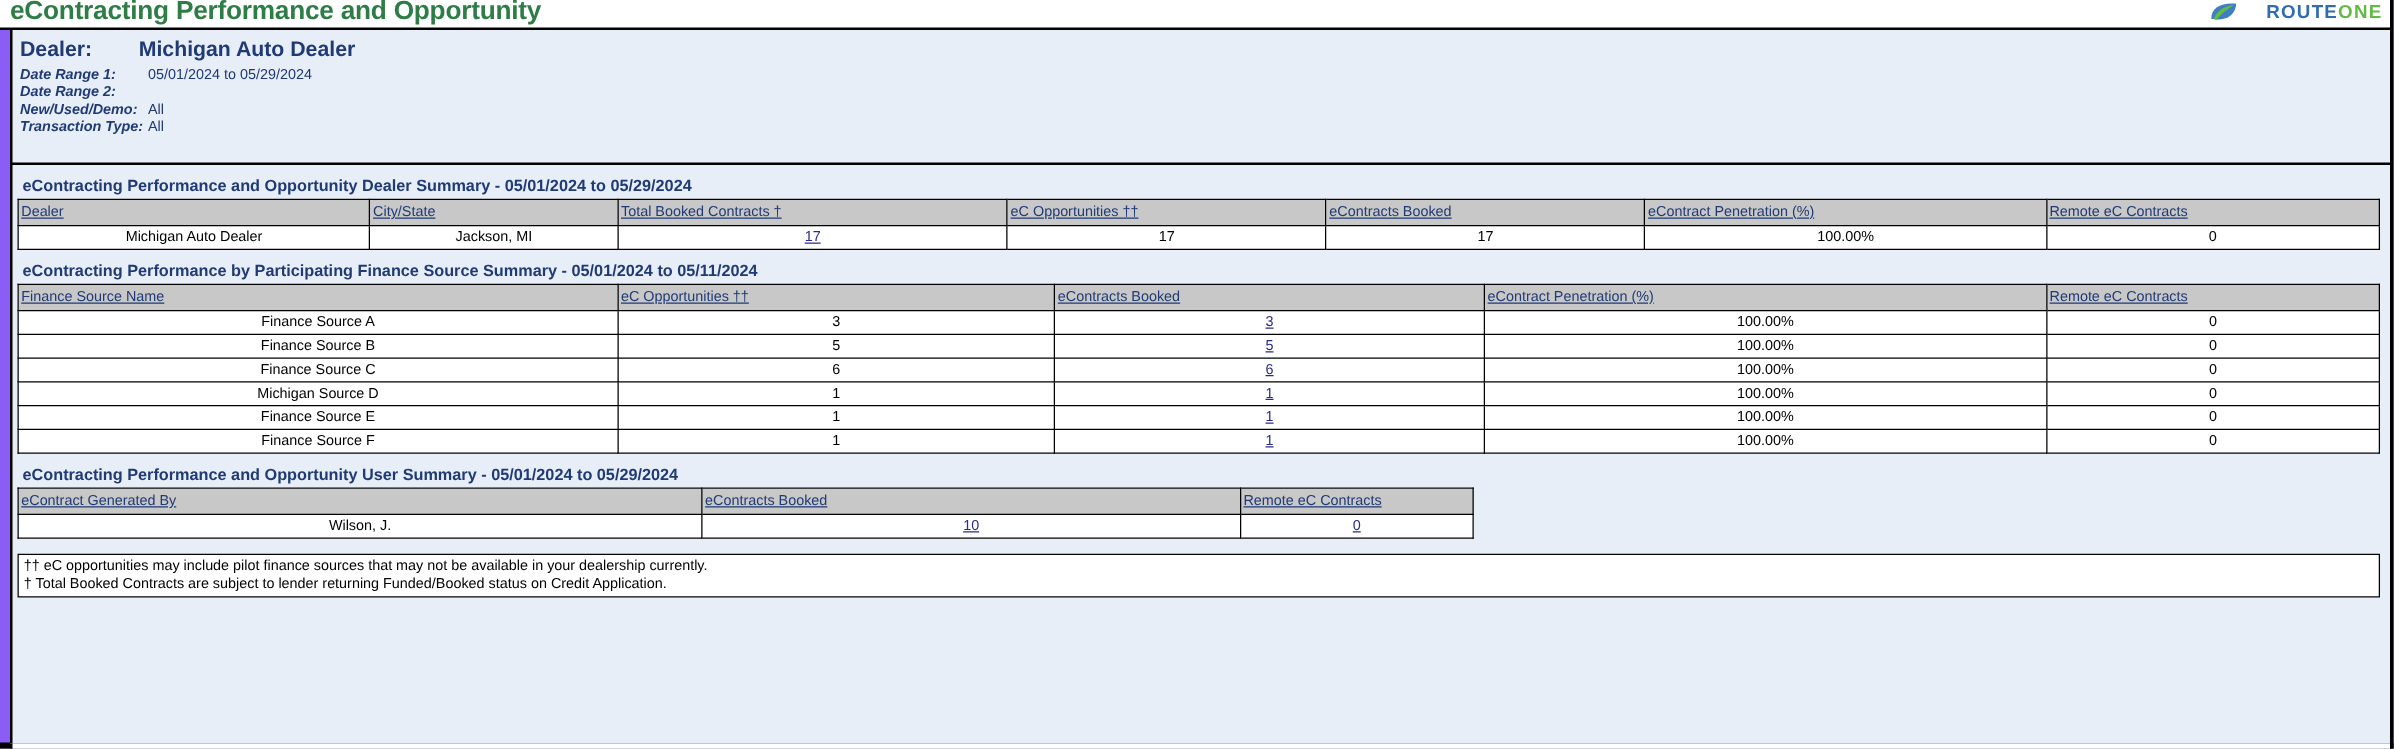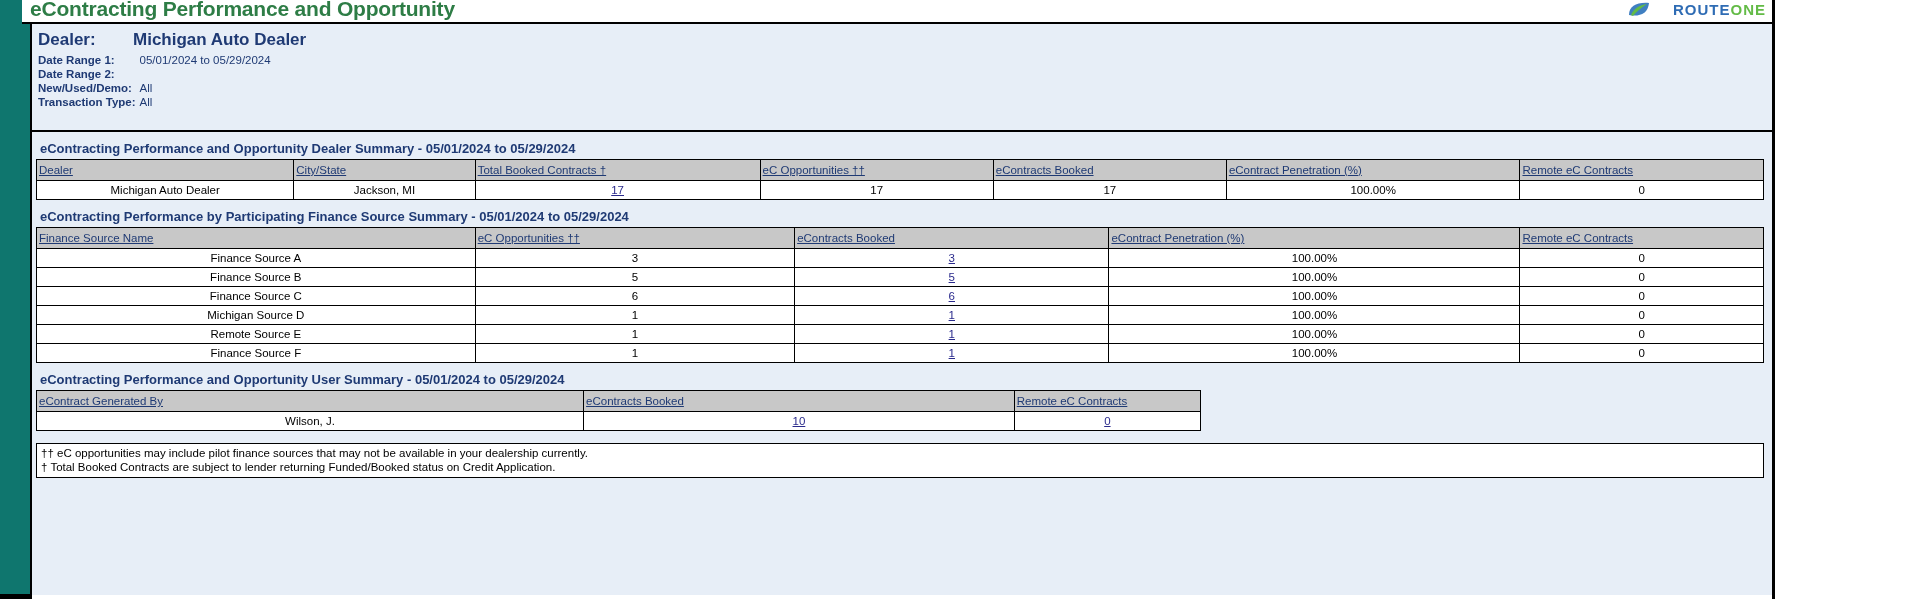--- a/index.html
+++ b/index.html
@@ -13,27 +13,26 @@
     height: 599px;
     font-family: "Liberation Sans", sans-serif;
     font-size: 12px;
     color: #000000;
     overflow: hidden;
   }
 
   
   .page {
     position: relative;
-    width: 1775px;
+    width: 1915px;
     height: 599px;
     box-sizing: border-box;
     border-right: 3px solid #000;
     border-bottom: 5px solid #000;
-    background: #0f766e;
-    padding-left: 22px;
+    background: #8b5cf6;
   }
 
   
   .topbar {
     position: relative;
     height: 22px;
     background: #ffffff;
     border-bottom: 2px solid #000;
   }
   .app-title {
@@ -89,20 +88,21 @@
     margin-top: 3px;
     border-collapse: collapse;
     font-size: 11.5px;
   }
   .crit-table td { padding: 1px 0; vertical-align: top; }
   .crit-label {
     width: 95px;
     font-weight: bold;
     color: #1f3a74;
     white-space: nowrap;
+    font-style: italic;
   }
   .crit-value {
     color: #1f3a74;
     padding-left: 4px !important;
     white-space: nowrap;
   }
 
   .runbox {
     position: absolute;
     right: 490px;
@@ -316,21 +316,21 @@
             <td>17</td>
             <td>17</td>
             <td>100.00%</td>
             <td>0</td>
           </tr>
         </tbody>
       </table>
     </div>
 
     <div class="section">
-      <div class="section-title">eContracting Performance by Participating Finance Source Summary - 05/01/2024 to 05/29/2024</div>
+      <div class="section-title">eContracting Performance by Participating Finance Source Summary - 05/01/2024 to 05/11/2024</div>
       <table class="report">
         <colgroup>
           <col style="width:25.4%">
             <col style="width:18.5%">
             <col style="width:18.2%">
           <col style="width:23.8%">
             <col style="width:14.1%">
         </colgroup>
         <thead>
           <tr>
@@ -364,21 +364,21 @@
             <td>0</td>
           </tr>
           <tr>
             <td>Michigan Source D</td>
             <td>1</td>
             <td><span class="dlink">1</span></td>
             <td>100.00%</td>
             <td>0</td>
           </tr>
           <tr>
-            <td>Remote Source E</td>
+            <td>Finance Source E</td>
             <td>1</td>
             <td><span class="dlink">1</span></td>
             <td>100.00%</td>
             <td>0</td>
           </tr>
           <tr>
             <td>Finance Source F</td>
             <td>1</td>
             <td><span class="dlink">1</span></td>
             <td>100.00%</td>

